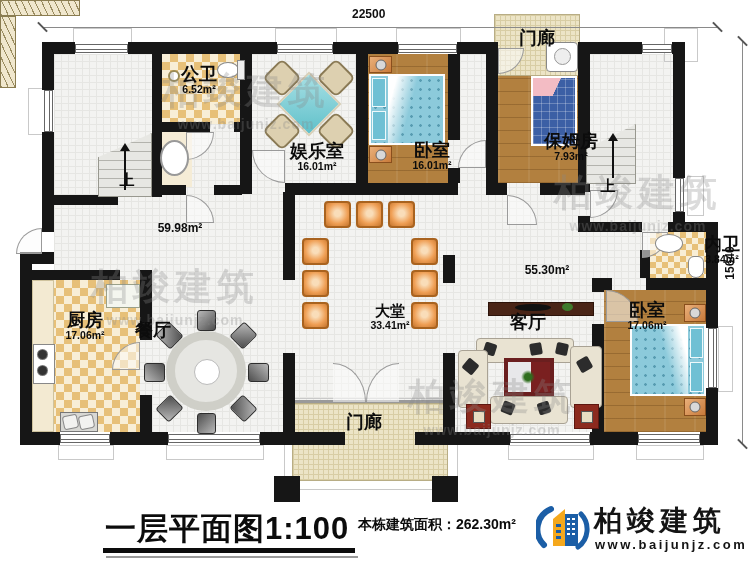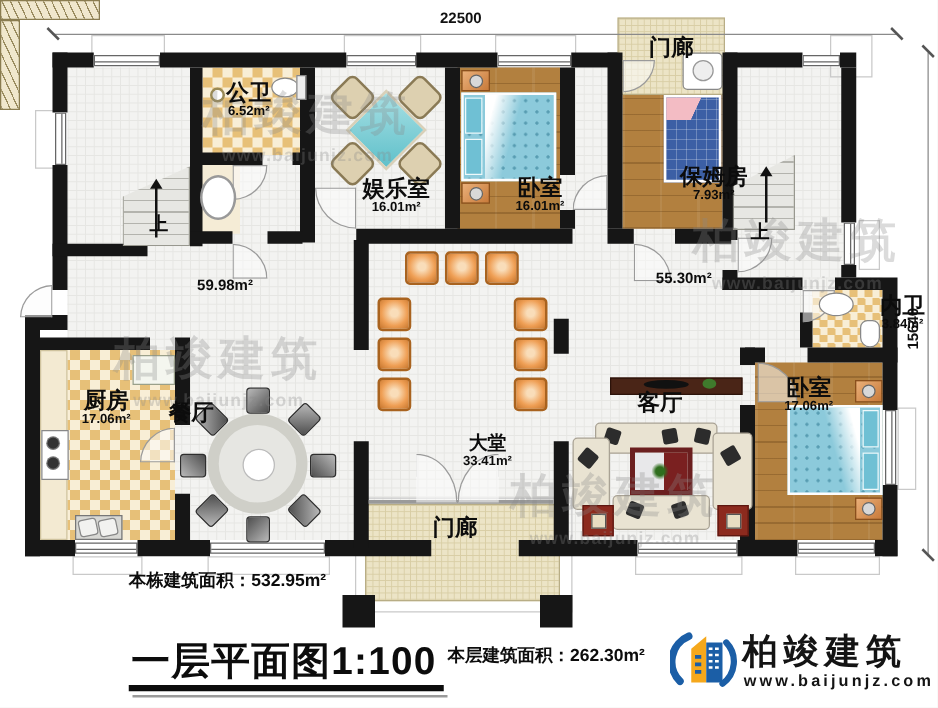--- a/index.html
+++ b/index.html
@@ -310,59 +310,58 @@
     <div class="ar">3.84m²</div>
   </div>
   <div class="lb" style="left:647px;top:300px;">
     <div class="nm">卧室</div>
     <div class="ar">17.06m²</div>
   </div>
   <div class="lb" style="left:528px;top:312px;">
     <div class="nm">客厅</div>
   </div>
   <div class="lb" style="left:390px;top:303px;">
-    <div class="nm" style="font-size:15px;margin-top:44px;">大堂</div>
+    <div class="nm" style="font-size:15px;">大堂</div>
     <div class="ar">33.41m²</div>
   </div>
   <div class="lb" style="left:153px;top:320px;">
     <div class="nm">餐厅</div>
   </div>
   <div class="lb" style="left:85px;top:310px;">
     <div class="nm">厨房</div>
     <div class="ar">17.06m²</div>
   </div>
   <div class="lb" style="left:364px;top:412px;">
     <div class="nm">门廊</div>
   </div>
   <div class="lb" style="left:180px;top:222px;">
     <div class="nm" style="font-size:12px;">59.98m²</div>
   </div>
   <div class="lb" style="left:547px;top:216px;">
-    <div class="nm" style="font-size:12px;">55.30m²</div>
+    <div class="nm" style="font-size:12px;margin-top:48px;">55.30m²</div>
   </div>
   <div class="lb" style="left:127px;top:172px;">
     <div class="nm" style="font-size:15px;">上</div>
   </div>
   <div class="lb" style="left:608px;top:178px;">
     <div class="nm" style="font-size:15px;">上</div>
   </div>
 </div>
 
 <div class="abs" style="left:103px;top:453px;font-size:14px;font-weight:bold;color:#0c0c0c;line-height:1.6;">
-  <div><span>本栋建筑面积：</span><span>532.95m²</span></div>
 </div>
 
 <div class="abs" style="left:105px;top:508px;font-size:31px;font-weight:bold;color:#0c0c0c;letter-spacing:1px;">
   <span>一层平面图</span><span>1:100</span>
 </div>
 <div class="abs" style="left:103px;top:548px;width:252px;height:5px;background:#0c0c0c;"></div>
 <div class="abs" style="left:106px;top:556px;width:252px;height:2px;background:#9a9a9a;"></div>
 
 <div class="abs" style="left:358px;top:514px;font-size:14px;font-weight:bold;color:#0c0c0c;line-height:1.55;">
-  <div><span>本层建筑面积：</span><span>262.30m²</span></div>
+  <div><span>本栋建筑面积：</span><span>262.30m²</span></div>
 </div>
 
 <div class="abs" style="left:536px;top:500px;width:210px;height:58px;">
   <span class="abs" style="left:0;top:0;">
     <svg width="54" height="54" viewBox="0 0 54 54">
       <path d="M8 45 A 22 22 0 0 1 15 9" fill="none" stroke="#1b5ea6" stroke-width="6" stroke-linecap="round"></path>
       <polygon points="17,46 17,19 29,9 29,46" fill="#f5a81c"></polygon>
       <rect x="20" y="24" width="5" height="3" fill="#1b5ea6"></rect>
       <rect x="20" y="30" width="5" height="3" fill="#1b5ea6"></rect>
       <rect x="20" y="36" width="5" height="3" fill="#1b5ea6"></rect>

